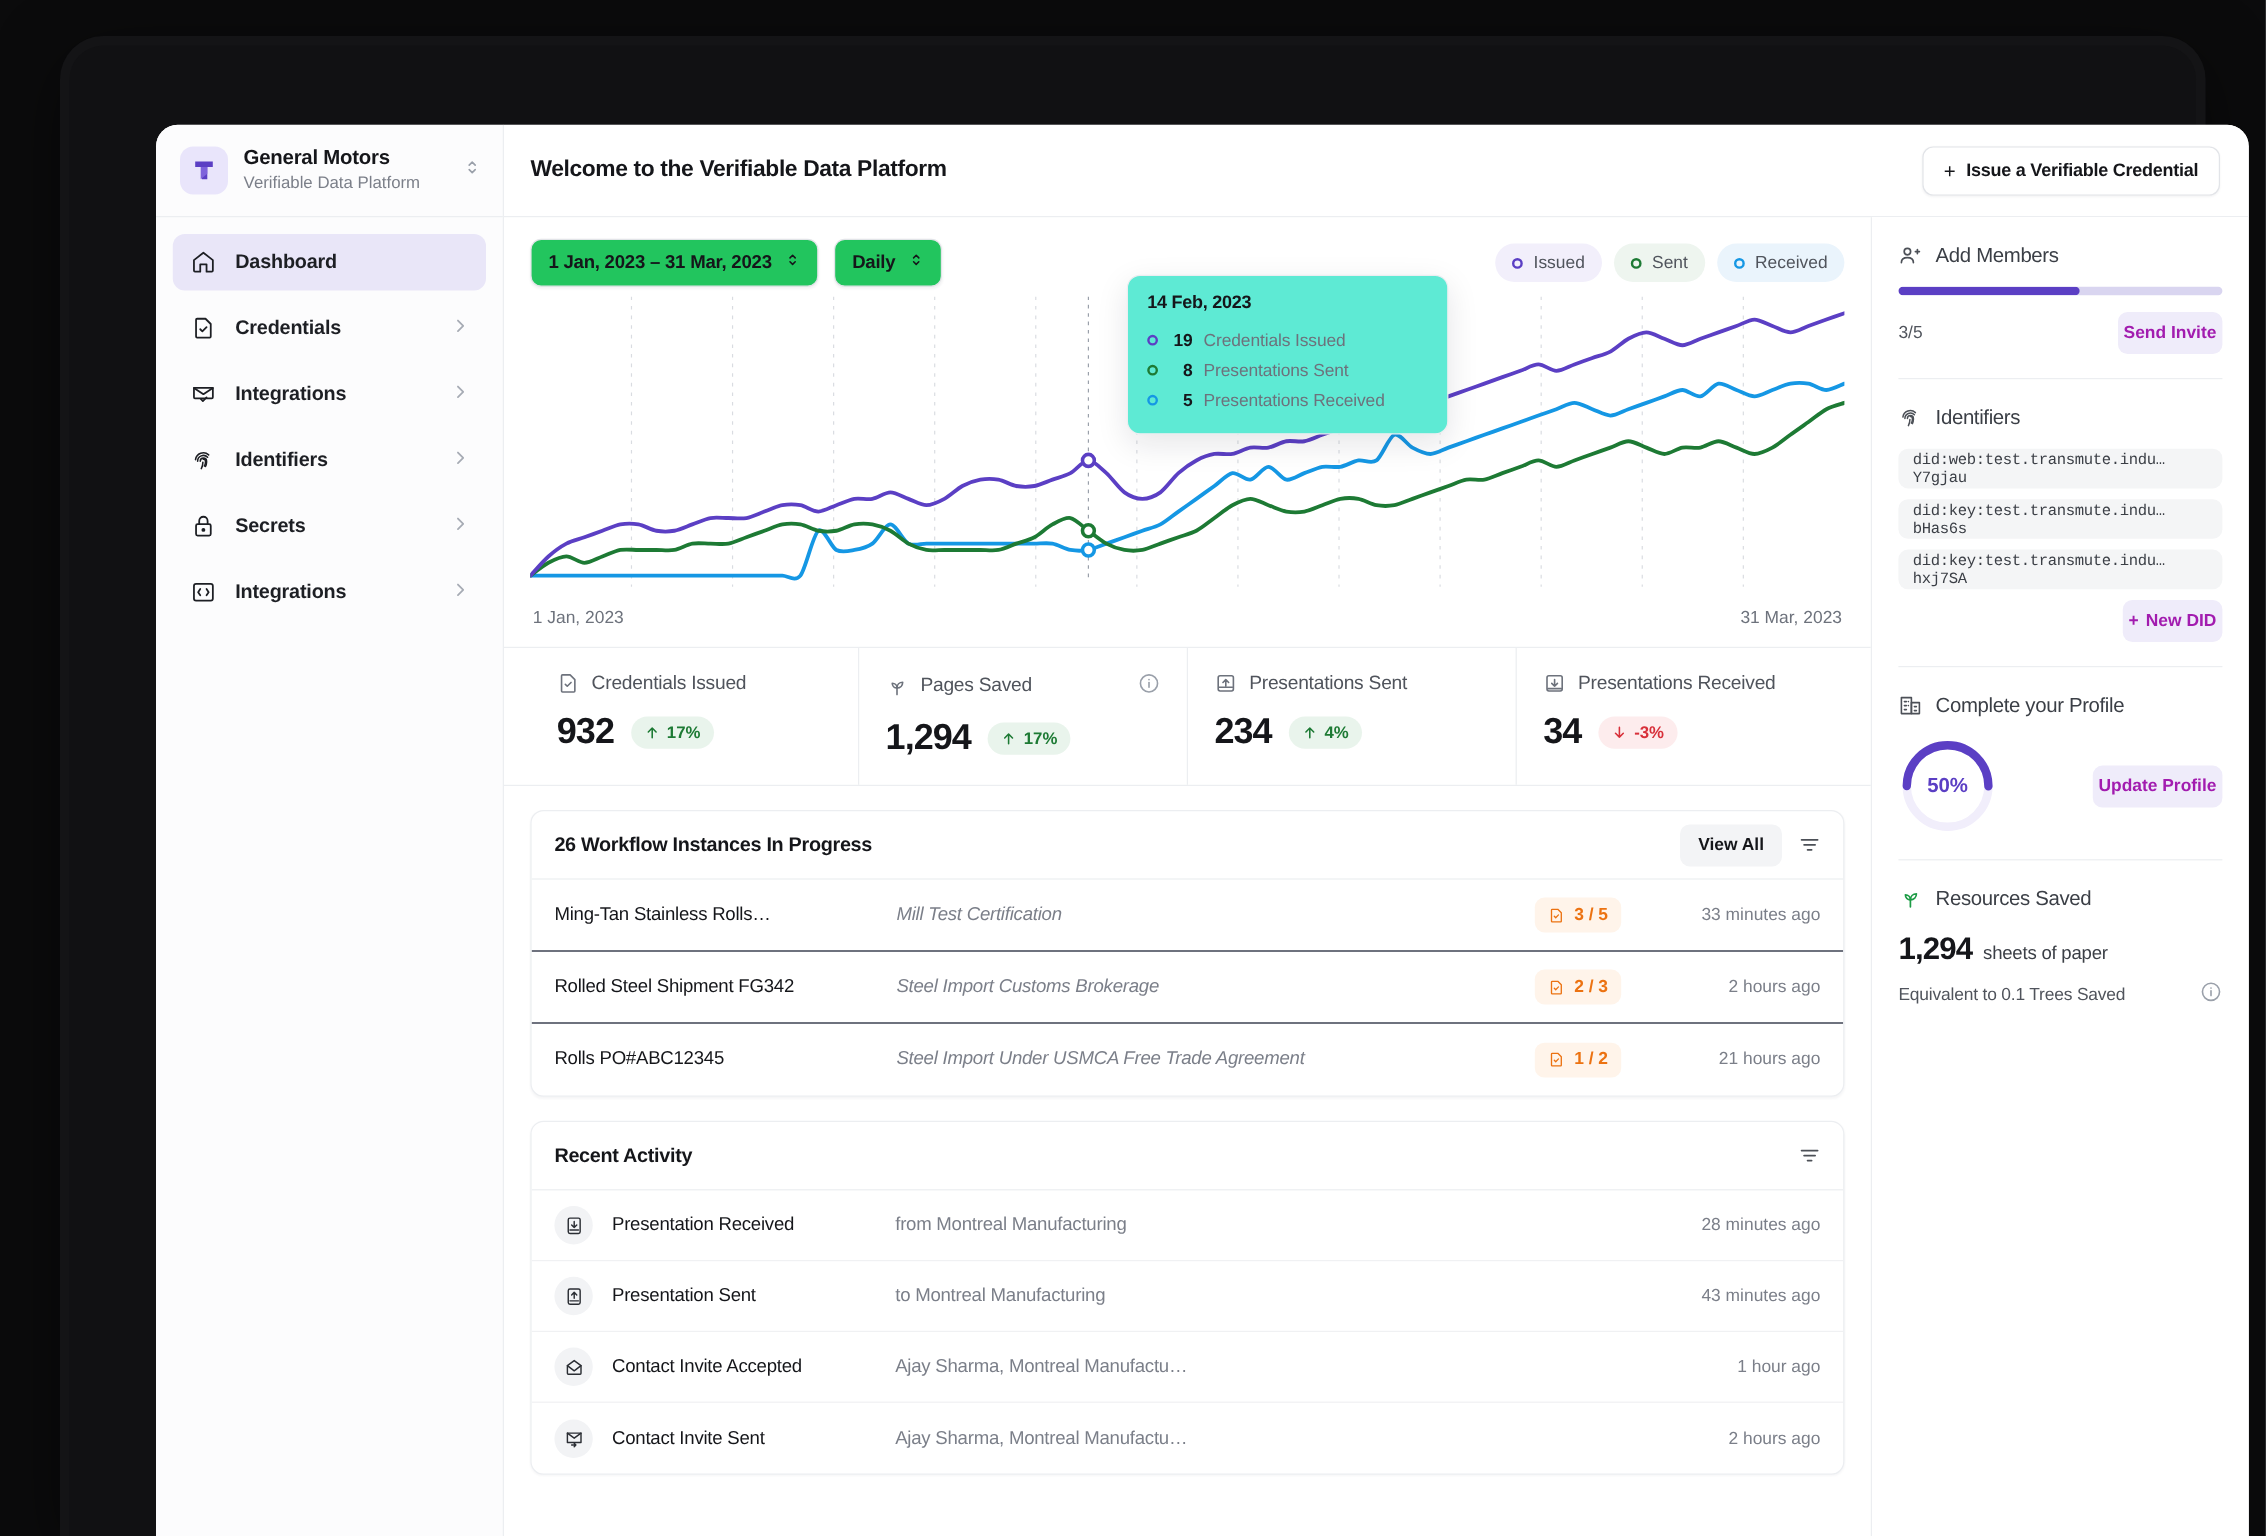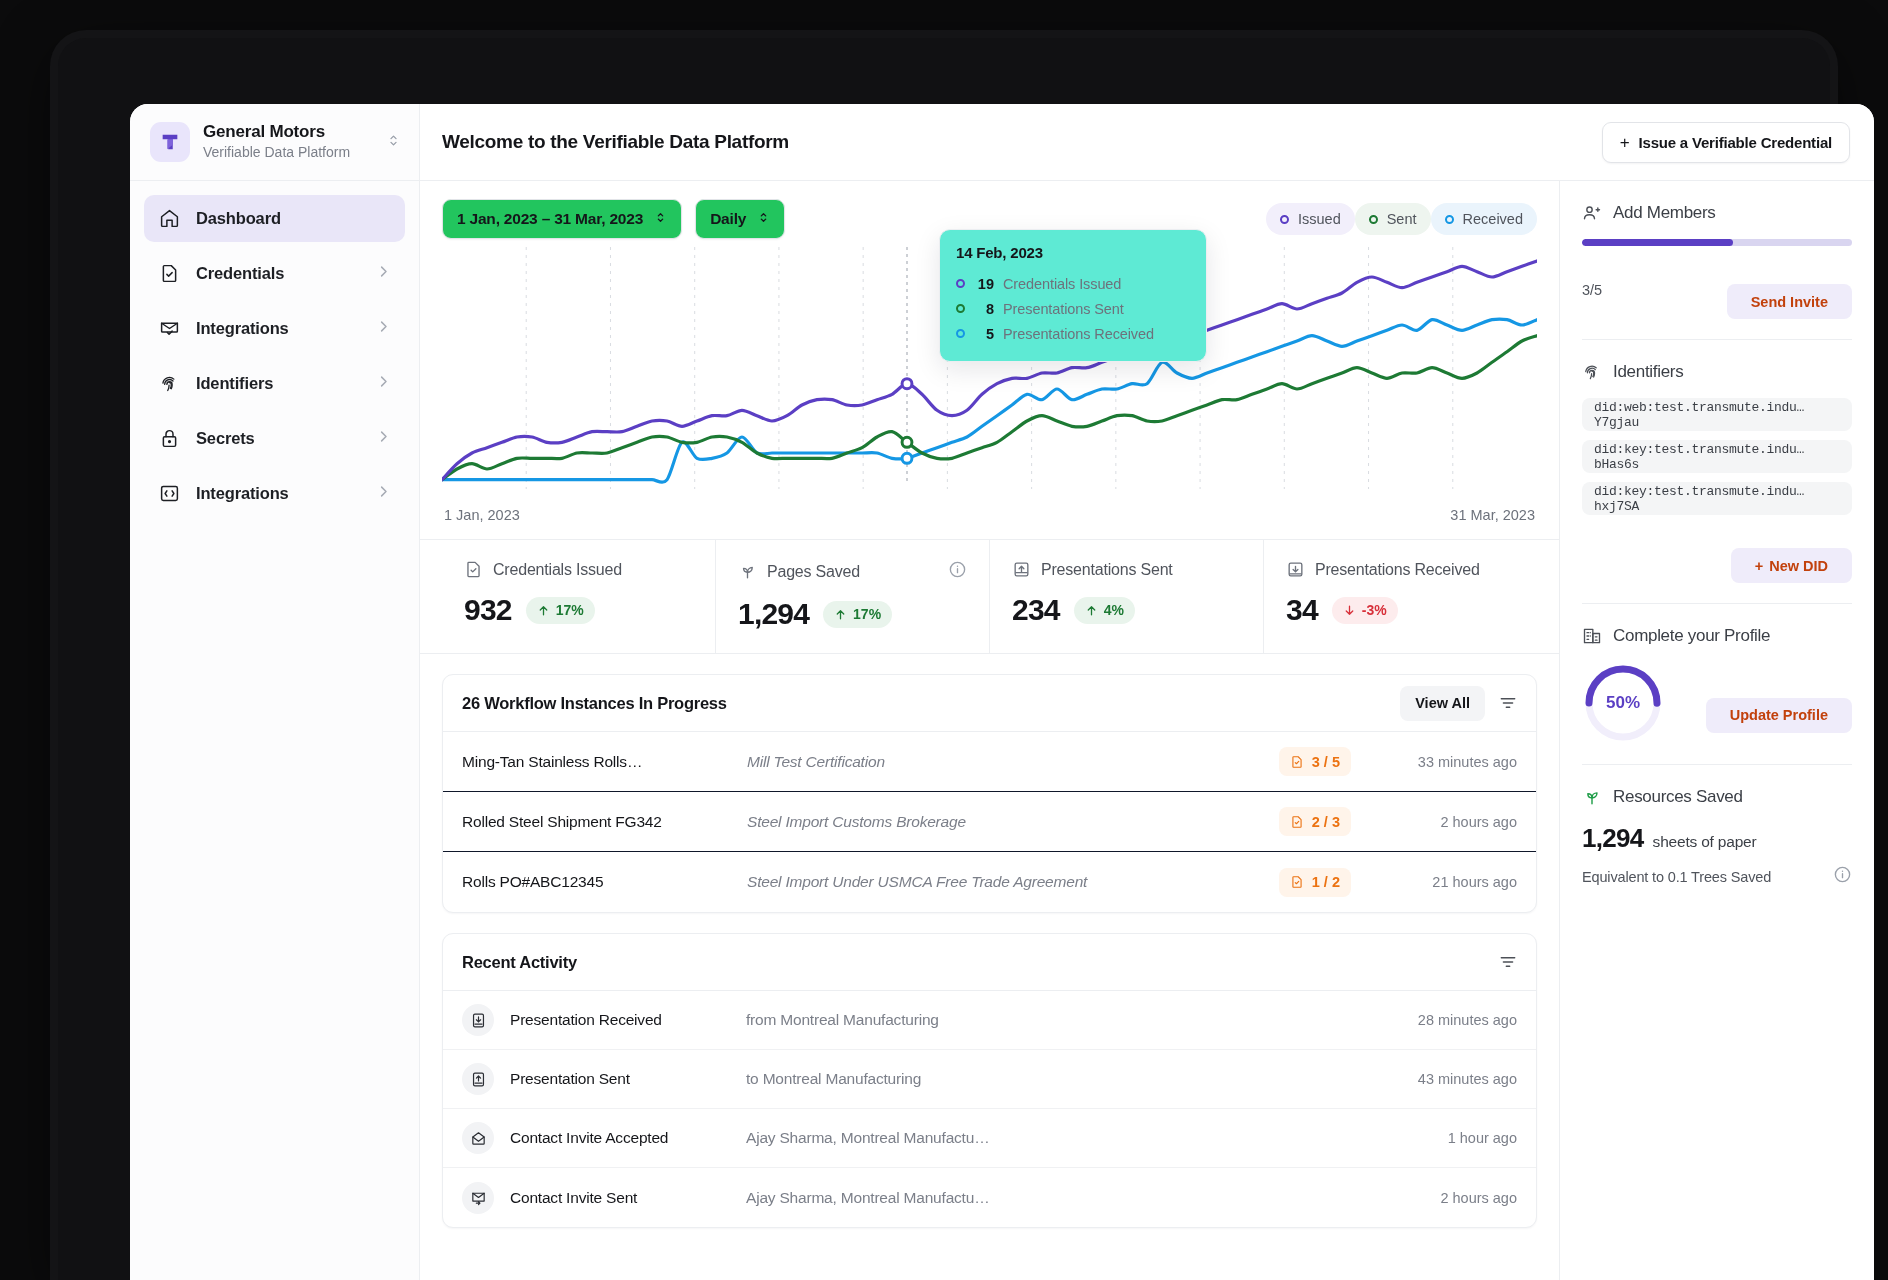--- a/index.html
+++ b/index.html
@@ -79,21 +79,21 @@
 
   
   .chart-block { padding:18px 22px 0 22px; border-bottom:1px solid #eceef1; }
   .chart-controls { display:flex; align-items:center; gap:13px; }
   .pill-select {
     height:40px; padding:0 14px; border-radius:9px; background:#22c55e;
     border:1px solid #e2e4e8; box-shadow:0 1px 2px rgba(16,24,40,.05);
     display:flex; align-items:center; gap:11px; cursor:pointer;
     font-size:15.5px; font-weight:600; color:#15161a; letter-spacing:-.2px;
   }
-  .legend { margin-left:auto; display:flex; align-items:center; }
+  .legend { margin-left:auto; display:flex; align-items:center; gap:10px; }
   .lg {
     height:32px; padding:0 14px; border-radius:16px; display:flex;
     align-items:center; gap:9px; font-size:14.5px; color:#50545c; cursor:pointer;
   }
   .lg .dot { width:9px; height:9px; border-radius:50%; border:2.4px solid currentColor; }
   .lg.issued { background:#f2effb; } .lg.issued .dot { color:#5b3fc4; }
   .lg.sent { background:#eef5ef; } .lg.sent .dot { color:#1d7a34; }
   .lg.received { background:#eaf4fc; } .lg.received .dot { color:#1597e4; }
 
   .chart-wrap { position:relative; height:258px; margin-top:8px; }
@@ -170,23 +170,23 @@
   .rail-sec { padding:22px 0 20px 0; border-bottom:1px solid #eceef1; }
   .rail-head { display:flex; align-items:center; gap:11px; margin-bottom:16px; }
   .rail-ico { color:#4c5057; display:flex; }
   .rail-title { font-size:17px; color:#3b3f46; letter-spacing:-.3px; }
 
   .progress { height:7px; border-radius:4px; background:#d9d5f0; overflow:hidden; }
   .progress > i { display:block; height:100%; background:#5b3fc4; border-radius:4px; }
   .prog-row { display:flex; align-items:center; margin-top:14px; }
   .prog-txt { font-size:14.5px; color:#50545c; flex:1; }
   .btn-soft {
-    height:35px; padding:0 24px; border-radius:8px; background:#efecfa;
-    font-size:14.5px; font-weight:700; color:#c2410c; display:flex; align-items:center;
-    gap:6px; cursor:pointer;margin-top:24px;
+    height:35px; padding:0 5px; border-radius:8px; background:#efecfa;
+    font-size:14.5px; font-weight:700; color:#a21caf; display:flex; align-items:center;
+    gap:6px; cursor:pointer;
   }
   .did {
     height:33px; border-radius:8px; background:#f4f5f6; display:flex; align-items:center;
     padding:0 12px; margin-bottom:9px;
     font-family:"Liberation Mono", monospace; font-size:13px; color:#3b3f46; letter-spacing:-.3px;
   }
   .rail-actions { display:flex; justify-content:flex-end; margin-top:5px; }
 
   .donut-row { display:flex; align-items:center; }
   .donut { position:relative; width:82px; height:82px; flex:0 0 82px; }

